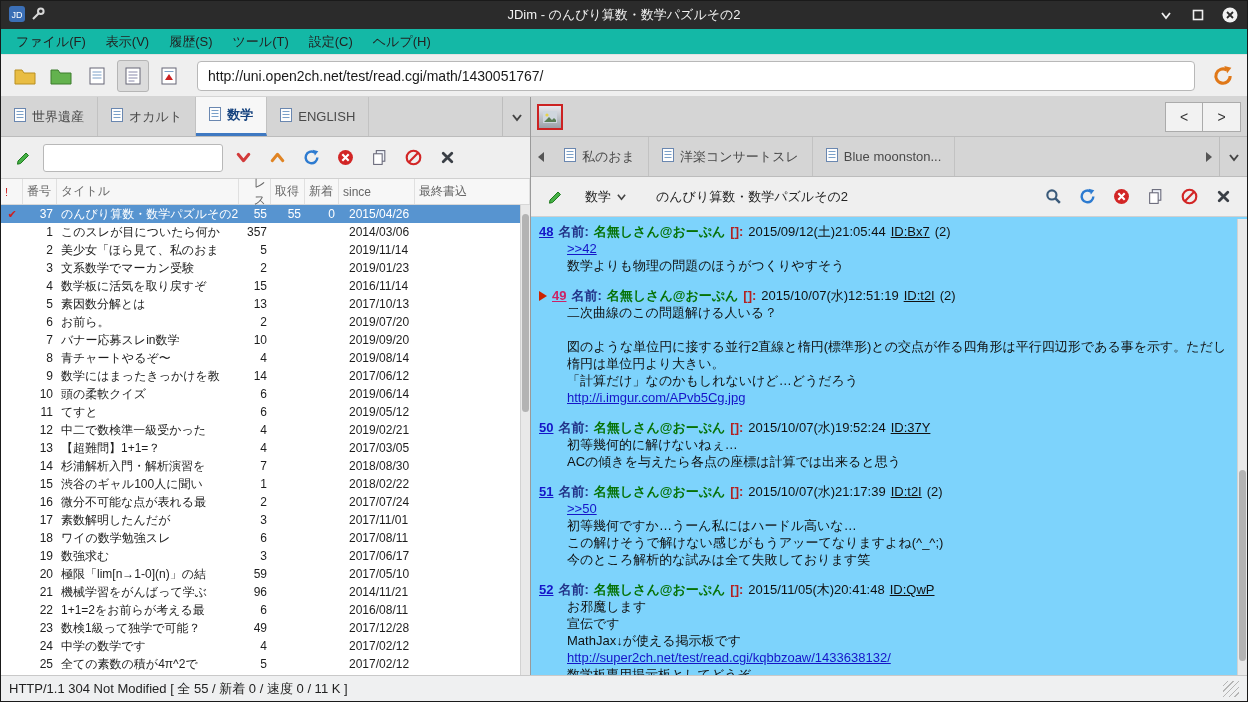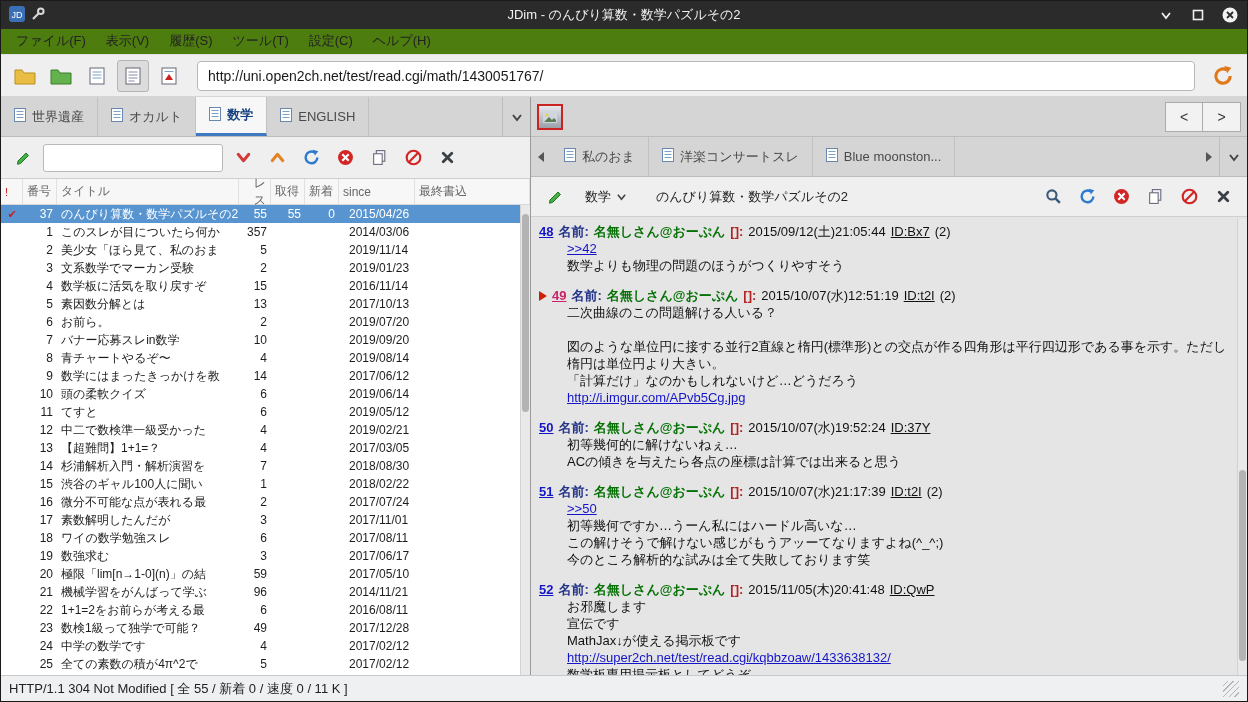--- a/index.html
+++ b/index.html
@@ -8,21 +8,21 @@
   .window { width:1248px; height:702px; display:flex; flex-direction:column; border:1px solid #1a1a1a; }
 
   
   .titlebar { height:28px; background:#2b2b2b; color:#fff; display:flex; align-items:center; padding:0 8px; flex:none; }
   .titlebar-left { display:flex; align-items:center; gap:6px; width:220px; }
   .titlebar-title { flex:1; text-align:center; font-size:13px; color:#f2f2f2; white-space:nowrap; overflow:hidden; }
   .titlebar-controls { width:220px; display:flex; justify-content:flex-end; align-items:center; gap:14px; }
   .win-btn { width:18px; height:18px; display:flex; align-items:center; justify-content:center; cursor:default; }
 
   
-  .menubar { height:26px; background:#4d7c0f; display:flex; padding:0 6px; gap:2px; border-bottom:1px solid #e2e2e2; flex:none; }
+  .menubar { height:26px; background:#14b8a6; display:flex; align-items:center; padding:0 6px; gap:2px; border-bottom:1px solid #e2e2e2; flex:none; }
   .menu-item { padding:3px 9px; color:#222; font-size:13px; border-radius:3px; }
 
   
   .toolbar { height:42px; background:#efefef; display:flex; align-items:center; padding:0 8px; gap:4px; border-bottom:1px solid #d5d5d5; flex:none;justify-content:flex-end; }
   .tool-btn { width:32px; height:32px; display:flex; align-items:center; justify-content:center; border-radius:3px; border:1px solid transparent; }
   .tool-btn.pressed { background:#dcdcdc; border:1px solid #b5b5b5; }
   .urlbar { flex:1; height:30px; margin:0 8px; border:1px solid #b8b8b8; border-radius:4px; padding:0 10px; font-size:14px; font-family:"Liberation Sans",sans-serif; color:#1a1a1a; background:#fff; outline:none; }
 
   
   .main { flex:1; display:flex; min-height:0; }
@@ -64,21 +64,21 @@
   .c-mark { width:22px; text-align:center; color:#cc1f1f; font-size:11px; }
   .c-num  { width:34px; text-align:right; }
   .c-title{ width:182px; }
   .c-res  { width:32px; text-align:right; }
   .c-got  { width:34px; text-align:right; }
   .c-new  { width:34px; text-align:right; }
   .c-since{ width:76px; padding-left:10px; }
   .c-last { flex:1; }
 
   
-  .posts { flex:1; overflow:hidden; background:#e5e5e5; padding:6px 16px 0 8px; font-size:13px; line-height:17px; color:#111; }
+  .posts { flex:1; overflow:hidden; background:#7dd3fc; padding:6px 16px 0 8px; font-size:13px; line-height:17px; color:#111; }
   .post { margin-bottom:13px; }
   .post-header { display:flex; align-items:baseline; gap:5px; white-space:nowrap; }
   .post-num { color:#1515c8; font-weight:bold; text-decoration:underline; }
   .post-num.current { color:#cc2266; }
   .post-marker { width:0; height:0; border-left:8px solid #cc2200; border-top:5px solid transparent; border-bottom:5px solid transparent; display:inline-block; align-self:center; }
   .post-name-label { color:#223388; font-weight:bold; }
   .post-name { color:#067206; font-weight:bold; }
   .post-mail { color:#b22222; font-weight:bold; }
   .post-date { color:#111; }
   .post-id { color:#111; text-decoration:underline; }

